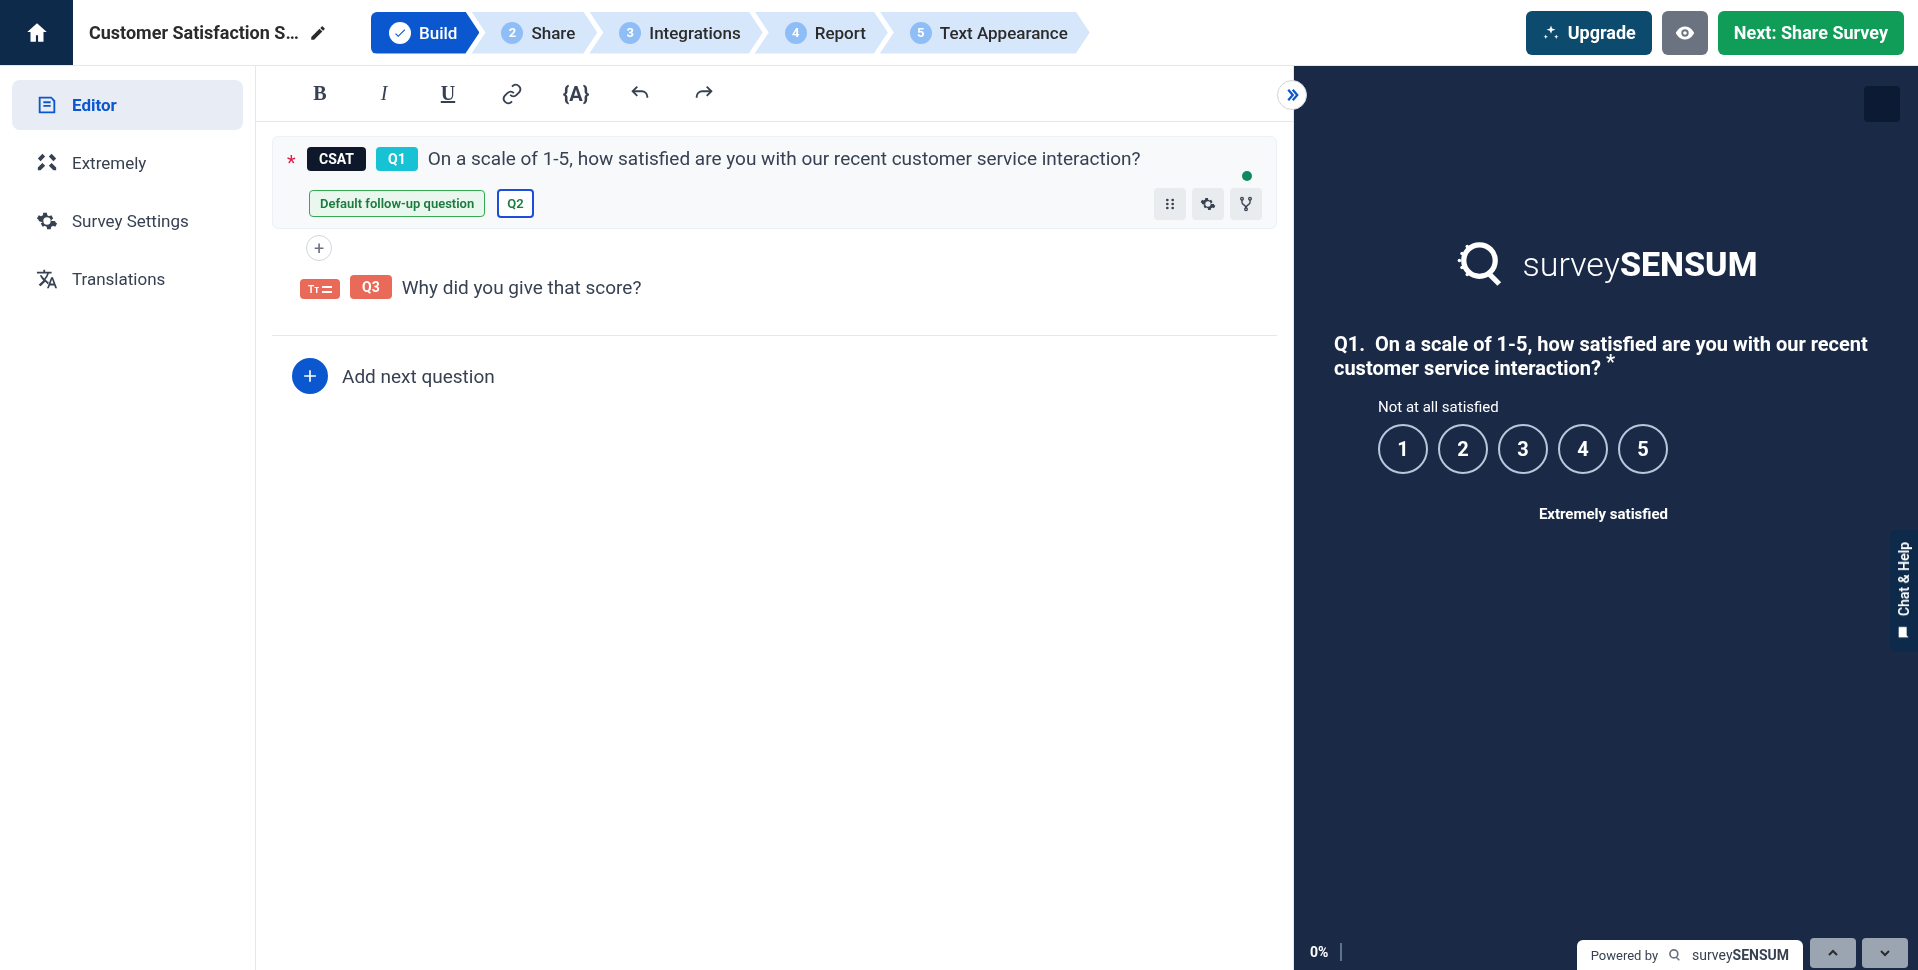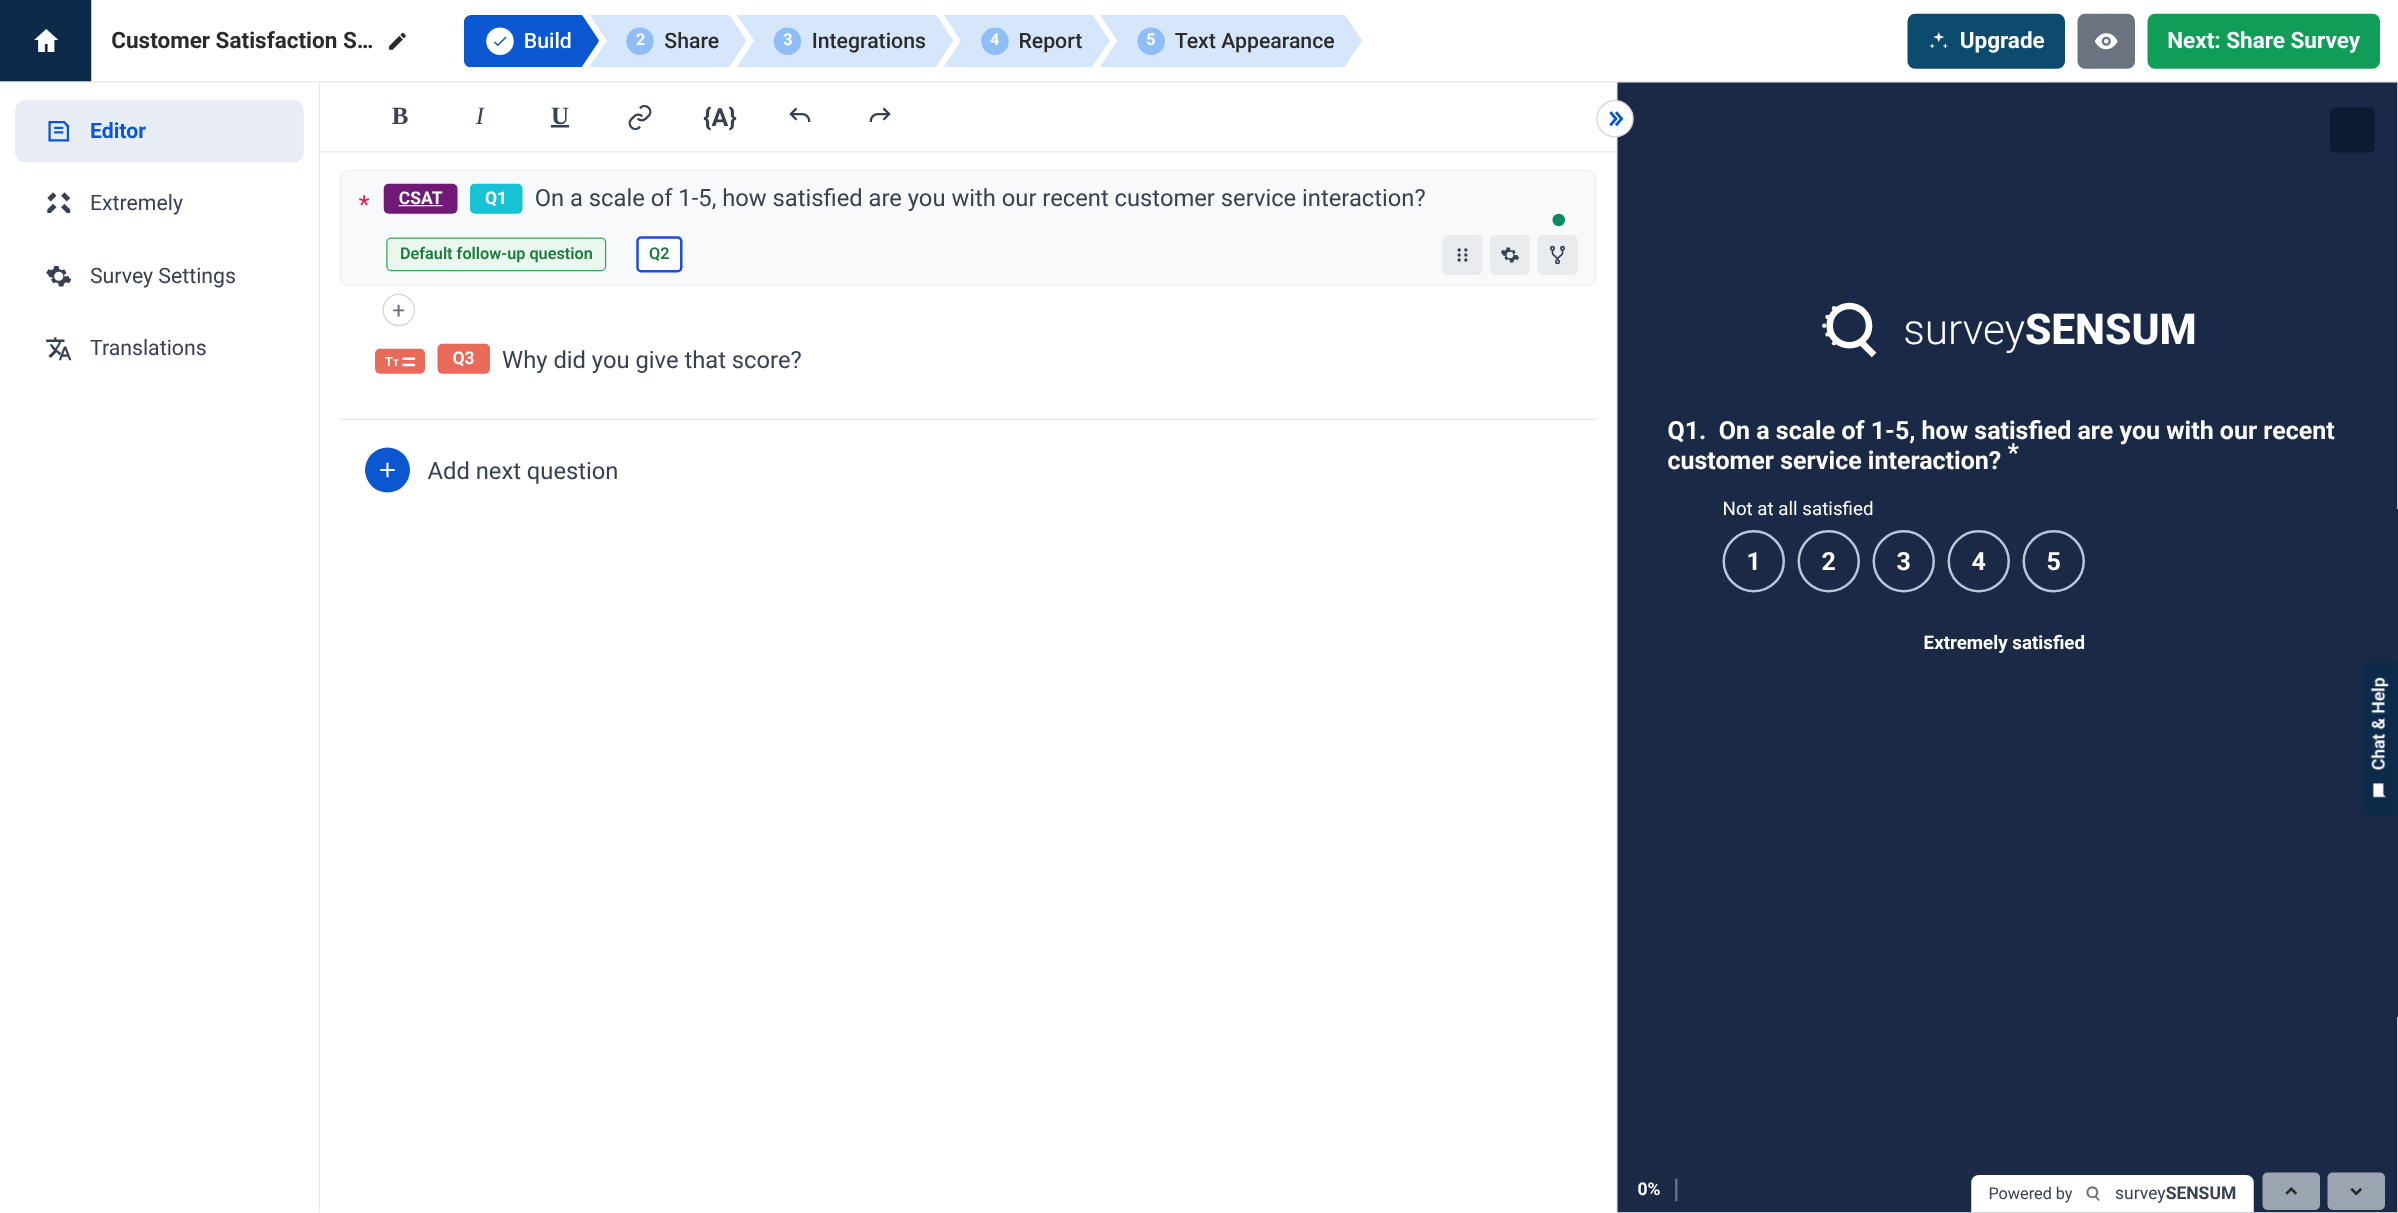--- a/index.html
+++ b/index.html
@@ -39,27 +39,27 @@
 .tb-group { display: flex; align-items: center; gap: 36px; margin-left: 30px;}
 .tb-btn { width: 28px; height: 28px; display: flex; align-items: center; justify-content: center; color: #374151; font-size: 20px; font-weight: 700; cursor: pointer; }
 .tb-placeholder { font-size: 20px; font-weight: 700; }
 .expand-btn { position: absolute; right: -14px; top: 14px; width: 30px; height: 30px; border-radius: 50%; background: #fff; border: 1px solid #d1d5db; display: flex; align-items: center; justify-content: center; color: #0b57d0; cursor: pointer; z-index: 3;}
 
 .questions { padding: 14px 16px; overflow-y: auto; }
 .qcard { background: #f7f9fb; border: 1px solid #edf1f6; border-radius: 6px; padding: 10px 14px; position: relative; margin-bottom: 0; }
 .qrow { display: flex; align-items: flex-start; gap: 10px; }
 .req-star { color: #e11d48; font-size: 20px; margin-top: 4px; width: 10px;}
 .tag { border-radius: 4px; padding: 4px 12px; font-size: 14px; font-weight: 700; color: #fff; }
-.tag-csat { background: #701a75; text-decoration: underline; }
+.tag-csat { background: #0f172a; }
 .tag-q { background: #16c2d4; }
 .tag-text { background: #ea6a59; }
 .tag-q3 { background: #ea6a59; }
 .qtext { font-size: 19px; color: #374151; flex: 1; }
 .status-dot { width: 10px; height: 10px; border-radius: 50%; background: #0e8a5f; position: absolute; top: 34px; right: 24px; }
-.subrow { display: flex; align-items: center; gap: 24px; margin-top: 14px; margin-left: 22px; }
+.subrow { display: flex; align-items: center; gap: 12px; margin-top: 14px; margin-left: 22px; }
 .sub-tag { border: 1px solid #34a853; background: #e9f7ee; color: #1b7a3e; font-size: 13px; font-weight: 600; padding: 5px 10px; border-radius: 4px; }
 .sub-tag.q2 { border: 2px solid #1d4ed8; background: #fff; color: #1b7a3e; padding: 5px 8px;}
 .qactions { position: absolute; bottom: 8px; right: 14px; display: flex; gap: 6px; }
 .qa-btn { width: 32px; height: 32px; background: #e9ecef; border-radius: 4px; display: flex; align-items: center; justify-content: center; color: #374151; cursor: pointer; }
 
 .add-between { display:flex; justify-content:flex-start; padding: 6px 0 6px 34px;}
 .add-between-btn { width: 26px; height: 26px; border-radius: 50%; border: 1px solid #d1d5db; background: #fff; display:flex; align-items:center; justify-content:center; color:#6b7280; cursor:pointer; font-size:18px;}
 
 .qsimple { display: flex; align-items: flex-end; gap: 10px; padding: 8px 14px 8px 28px; }
 

